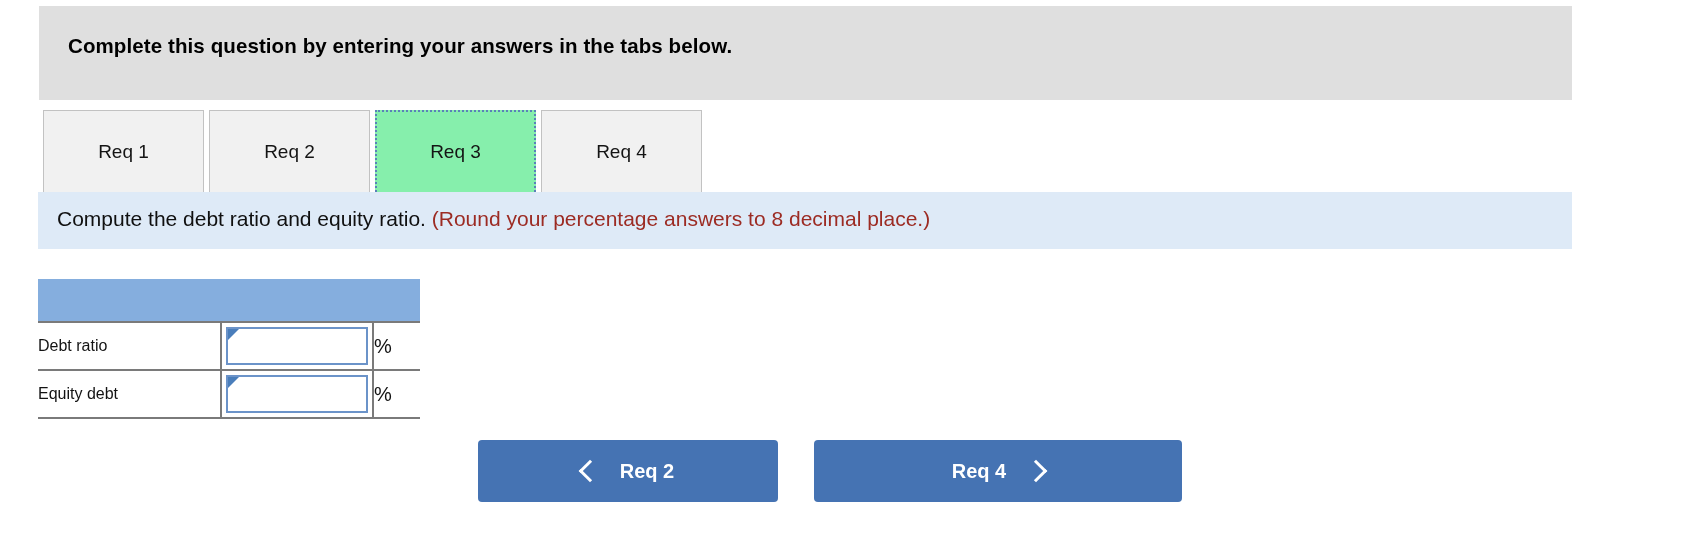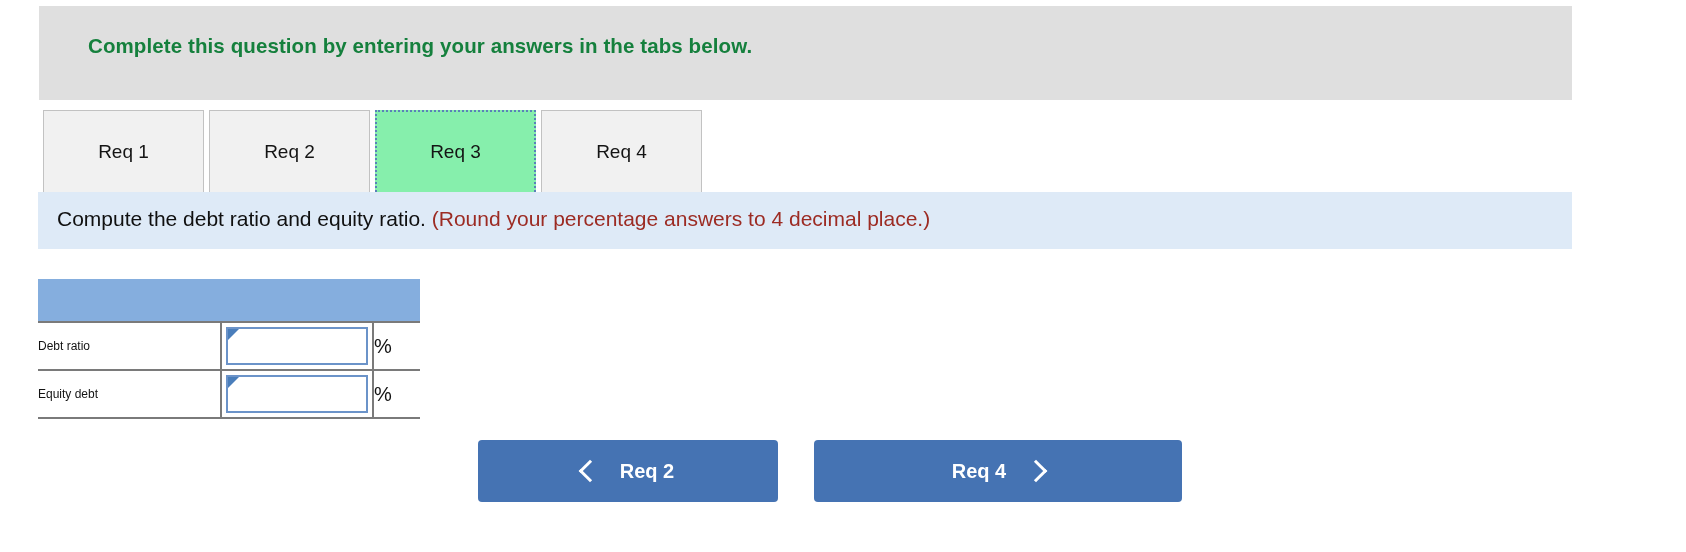--- a/index.html
+++ b/index.html
@@ -29,24 +29,23 @@
     height: 94px;
     background: #dfdfdf;
     box-sizing: border-box;
   }
   .banner-text {
     position: absolute;
     left: 29px;
     top: 28px;
     font-size: 20.5px;
     font-weight: bold;
-    color: #15803d;
+    color: #000000;
     letter-spacing: 0.1px;
     white-space: nowrap;
-    margin-left: 20px;
   }
 
   
   .tabs {
     position: absolute;
     left: 43px;
     top: 110px;
     display: flex;
     align-items: flex-end;
   }
@@ -120,21 +119,21 @@
   .data-row td {
     height: 46px;
     border-top: 2px solid #7a7a7a;
     border-bottom: 2px solid #7a7a7a;
     vertical-align: middle;
     background: #ffffff;
   }
   .data-row.first td { border-top: 2px solid #7a7a7a; }
 
   .cell-label {
-    font-size: 12px;
+    font-size: 16px;
     color: #131313;
     padding-left: 5px;
     white-space: nowrap;
   }
 
   .cell-input {
     position: relative;
     border-left: 2px solid #7a7a7a !important;
   }
   .input-wrap {
@@ -242,21 +241,21 @@
       <span>Req 3</span>
     </div>
     <div class="tab">
       <span>Req 4</span>
     </div>
   </div>
 
   <div class="req-bar">
     <div class="req-text">
       <span>Compute the debt ratio and equity ratio.</span>
-      <span class="req-note">(Round your percentage answers to 4 decimal place.)</span>
+      <span class="req-note">(Round your percentage answers to 8 decimal place.)</span>
     </div>
   </div>
 
   <table class="answer-table">
     <colgroup>
       <col class="col-label">
       <col class="col-input">
       <col class="col-pct">
     </colgroup>
     <tbody>

